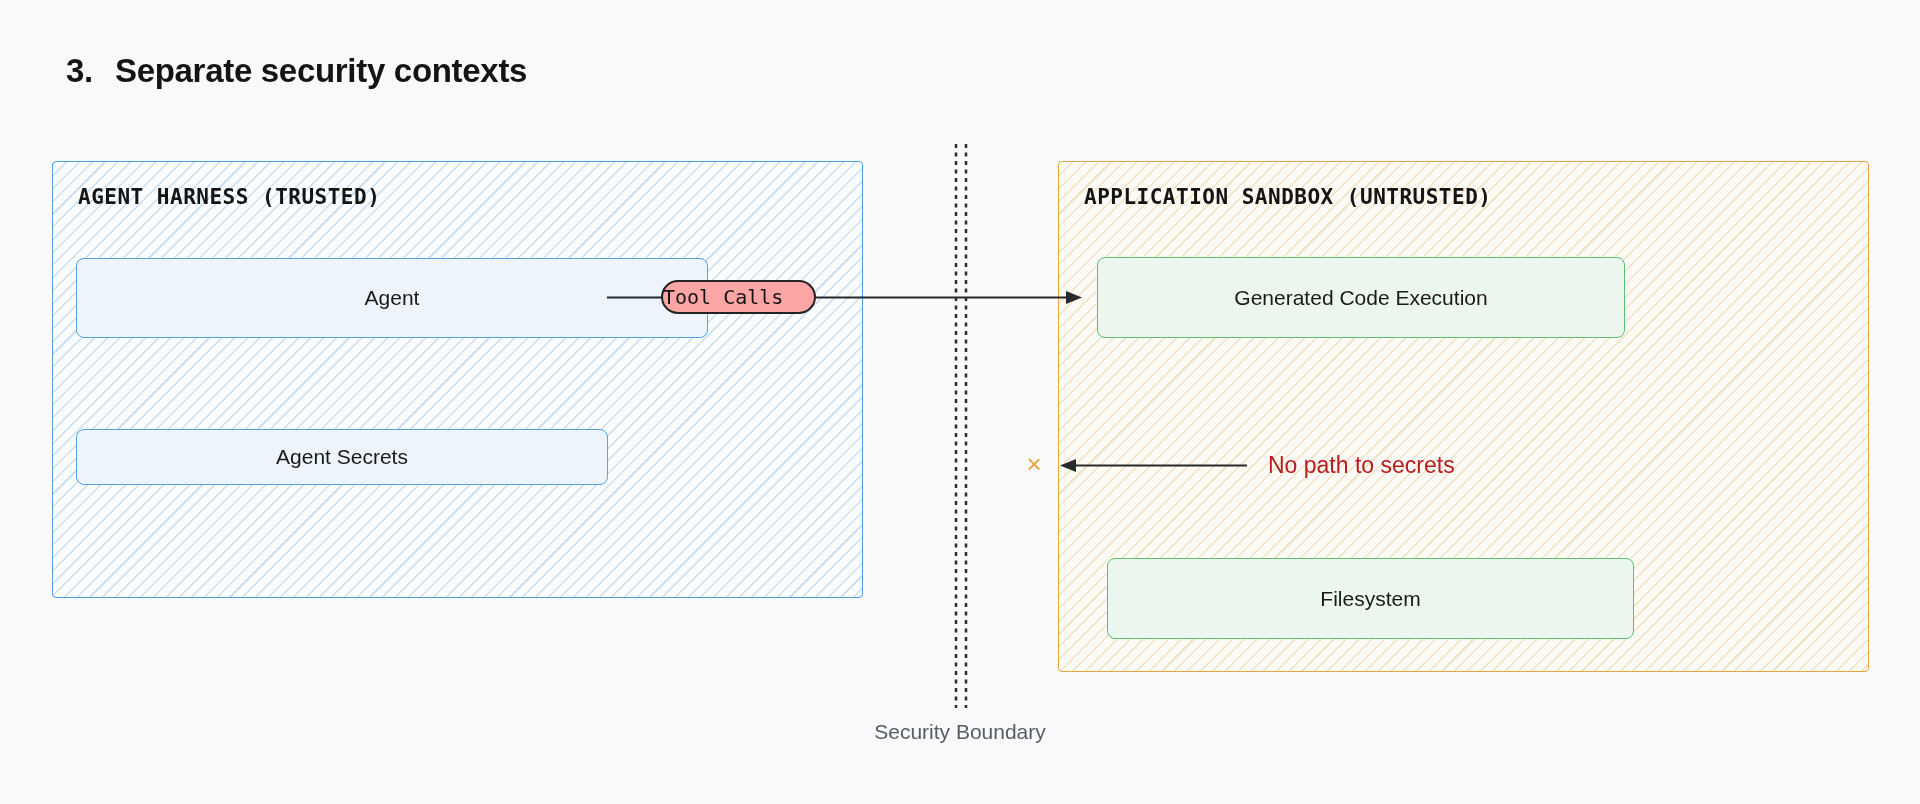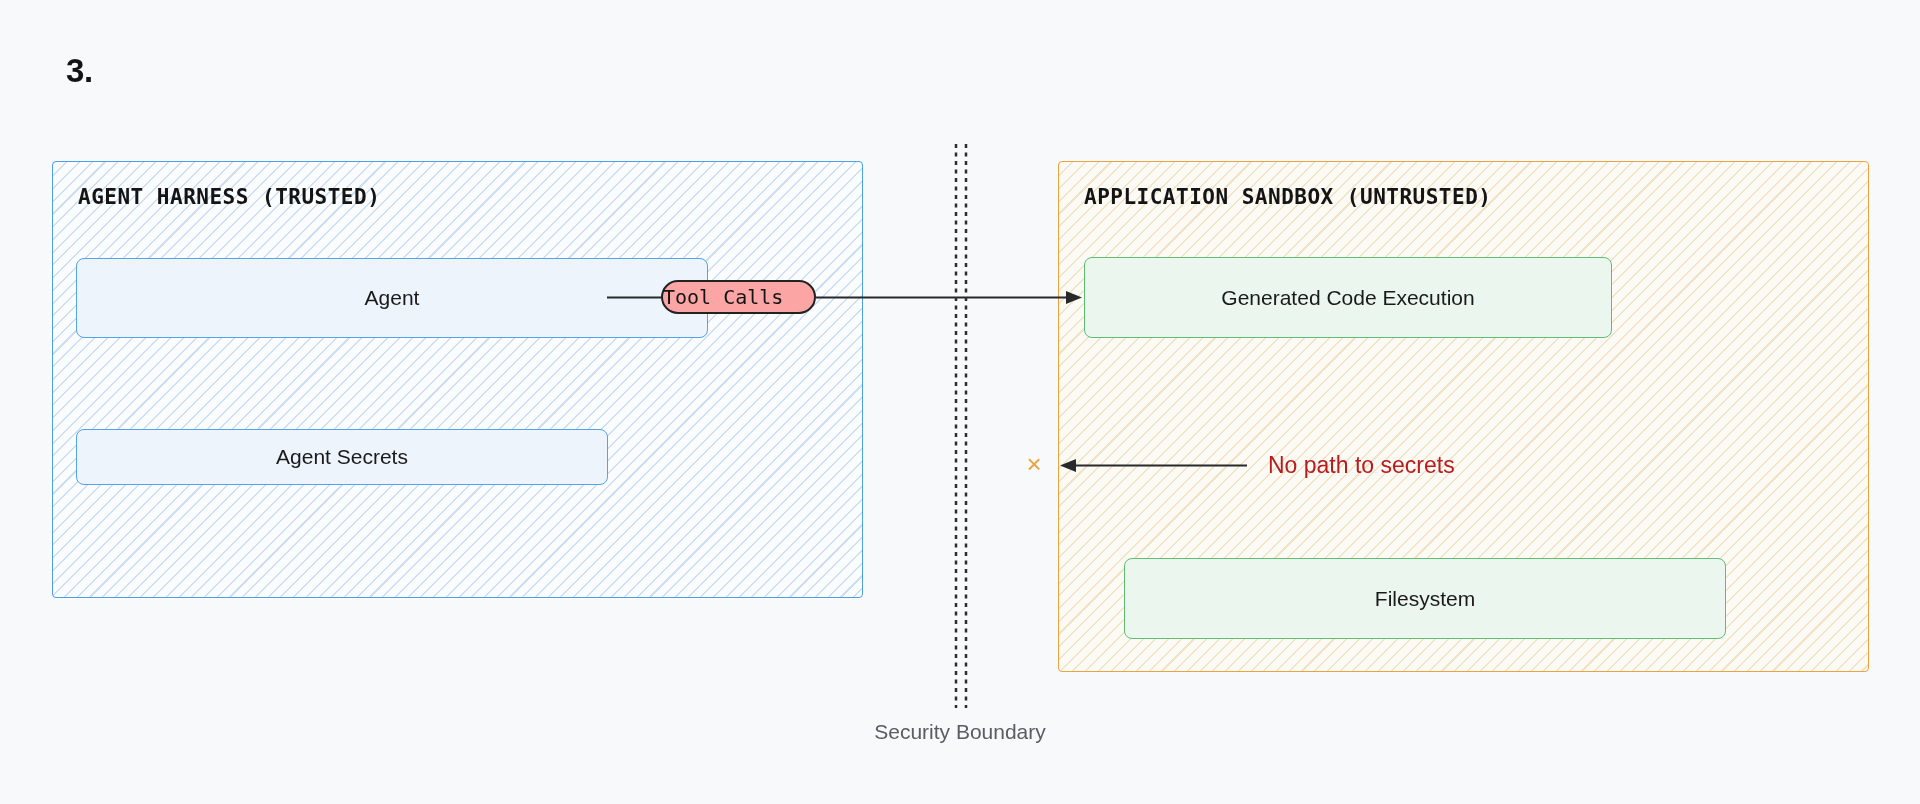--- a/index.html
+++ b/index.html
@@ -77,22 +77,22 @@
   .node-blue {
     background: #edf4fc;
     border: 1.5px solid #54a2ea;
   }
   .node-green {
     background: #ebf7ee;
     border: 1.5px solid #5ebf72;
   }
   .node-agent          { left: 23px; top:  96px; width: 632px; height: 80px; }
   .node-agent-secrets  { left: 23px; top: 267px; width: 532px; height: 56px; }
-  .node-gce            { left: 25px; top:  95px; width: 528px; height: 81px; }
-  .node-filesystem     { left: 48px; top: 396px; width: 602px; height: 81px; margin-left: 17px; }
+  .node-gce            { left: 38px; top:  95px; width: 528px; height: 81px; }
+  .node-filesystem     { left: 48px; top: 396px; width: 527px; height: 81px; }
 
   
   .overlay {
     position: absolute;
     left: 0; top: 0;
     width: 1920px; height: 804px;
     pointer-events: none;
     z-index: 5;
   }
 
@@ -144,20 +144,21 @@
     color: #595d62;
   }
 </style>
 </head>
 <body>
 
 <div class="canvas">
 
   <div class="page-title">
     <span>3.</span>
+    <span>Separate security contexts</span>
   </div>
 
   <div class="zone zone-harness">
     <div class="zone-title">AGENT HARNESS (TRUSTED)</div>
     <div class="node node-blue node-agent">
       <span>Agent</span>
     </div>
     <div class="node node-blue node-agent-secrets">
       <span>Agent Secrets</span>
     </div>

